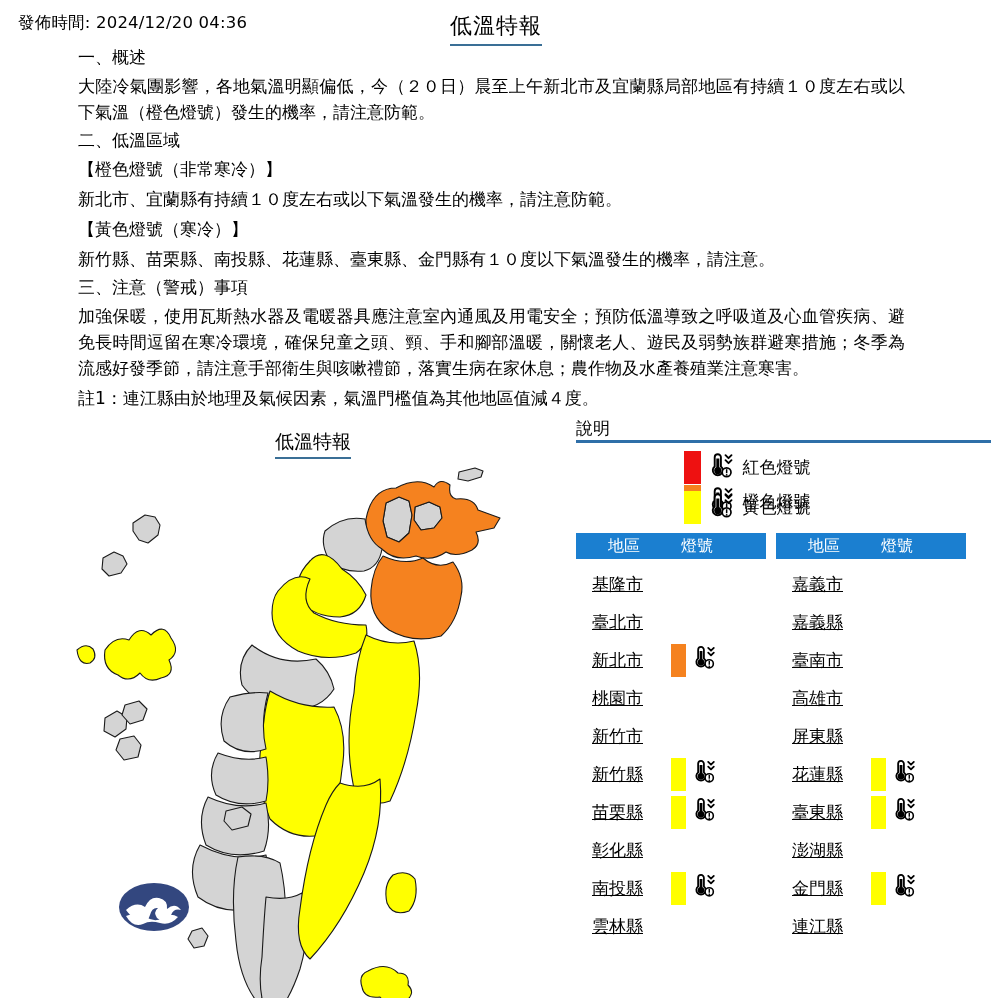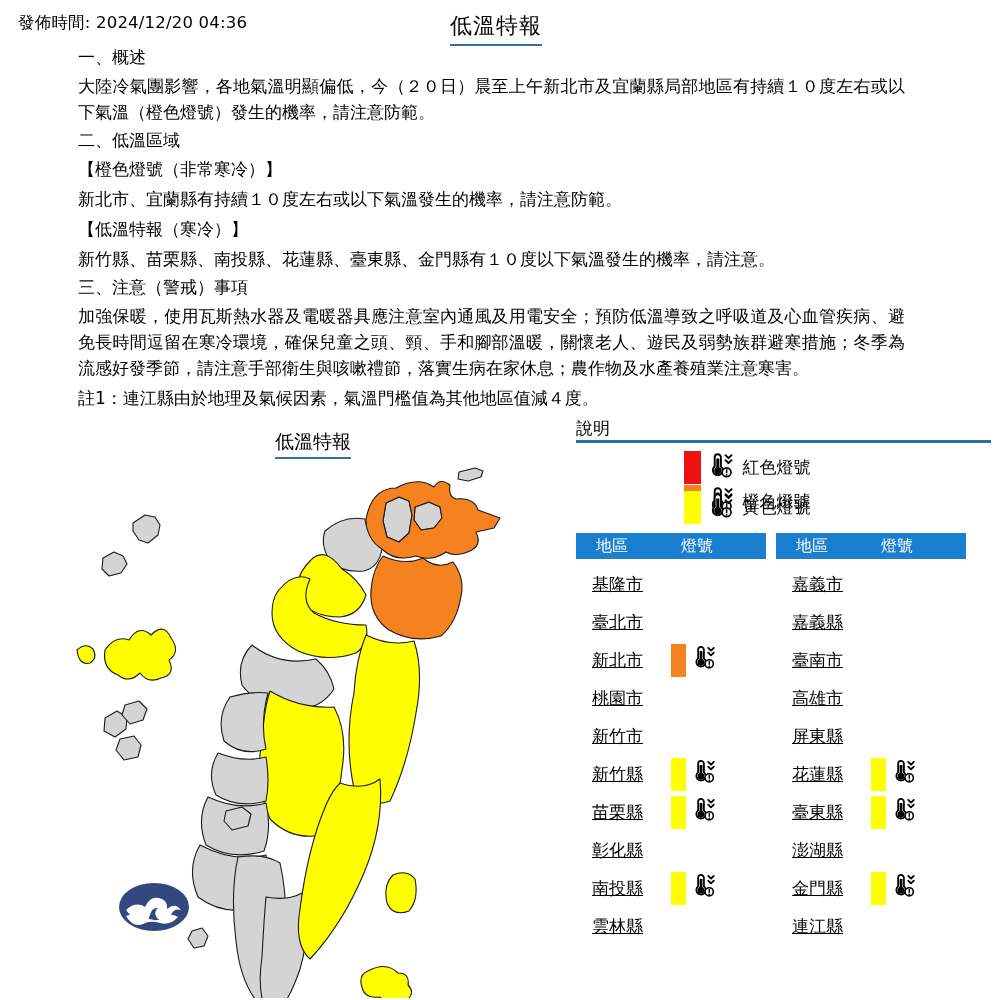--- a/index.html
+++ b/index.html
@@ -55,21 +55,21 @@
   .thermo { margin-left: 5px; flex: 0 0 auto; }
   .legend-label { font-size: 17px; margin-left: 7px; white-space: nowrap; }
 
   
   .tables { position: absolute; left: 576px; top: 533px; width: 415px; display: flex; gap: 10px; }
   .tbl { width: 190px; }
   .tbl-head {
     background: #1b7fd0; color: #ffffff; height: 26px;
     display: flex; align-items: center; font-size: 16px;
   }
-  .th-area { width: 95px; padding-left: 20px; }
+  .th-area { width: 95px; padding-left: 32px; }
   .th-sig  { padding-left: 10px; }
   .tbl-body { margin-top: 6px; }
   .trow { height: 38px; display: flex; align-items: center; }
   .td-area { width: 95px; padding-left: 16px; font-size: 17px; white-space: nowrap; text-decoration: underline; }
   .td-sig { display: flex; align-items: center; height: 33px; }
   .sig-swatch { width: 15px; height: 33px; }
   .sig-thermo { margin-left: 4px; }
   .sig-empty { width: 0; height: 33px; }
 </style>
 </head>
@@ -79,21 +79,21 @@
 
   <div class="pub-time">發佈時間: 2024/12/20 04:36</div>
   <div class="doc-title">低溫特報</div>
 
   <div class="article">
     <div class="sec-head">一、概述</div>
     <div class="para">大陸冷氣團影響，各地氣溫明顯偏低，今（２０日）晨至上午新北市及宜蘭縣局部地區有持續１０度左右或以下氣溫（橙色燈號）發生的機率，請注意防範。</div>
     <div class="sec-head">二、低溫區域</div>
     <div class="para nowrap">【橙色燈號（非常寒冷）】</div>
     <div class="para nowrap">新北市、宜蘭縣有持續１０度左右或以下氣溫發生的機率，請注意防範。</div>
-    <div class="para nowrap">【低溫特報（寒冷）】</div>
+    <div class="para nowrap">【黃色燈號（寒冷）】</div>
     <div class="para nowrap">新竹縣、苗栗縣、南投縣、花蓮縣、臺東縣、金門縣有１０度以下氣溫發生的機率，請注意。</div>
     <div class="sec-head">三、注意（警戒）事項</div>
     <div class="para">加強保暖，使用瓦斯熱水器及電暖器具應注意室內通風及用電安全；預防低溫導致之呼吸道及心血管疾病、避免長時間逗留在寒冷環境，確保兒童之頭、頸、手和腳部溫暖，關懷老人、遊民及弱勢族群避寒措施；冬季為流感好發季節，請注意手部衛生與咳嗽禮節，落實生病在家休息；農作物及水產養殖業注意寒害。</div>
     <div class="para nowrap">註1：連江縣由於地理及氣候因素，氣溫門檻值為其他地區值減４度。</div>
   </div>
 
   <div class="map-panel">
     <div class="map-title">低溫特報</div>
 
     <svg class="map-svg" width="500" height="545" viewBox="0 0 500 545">

